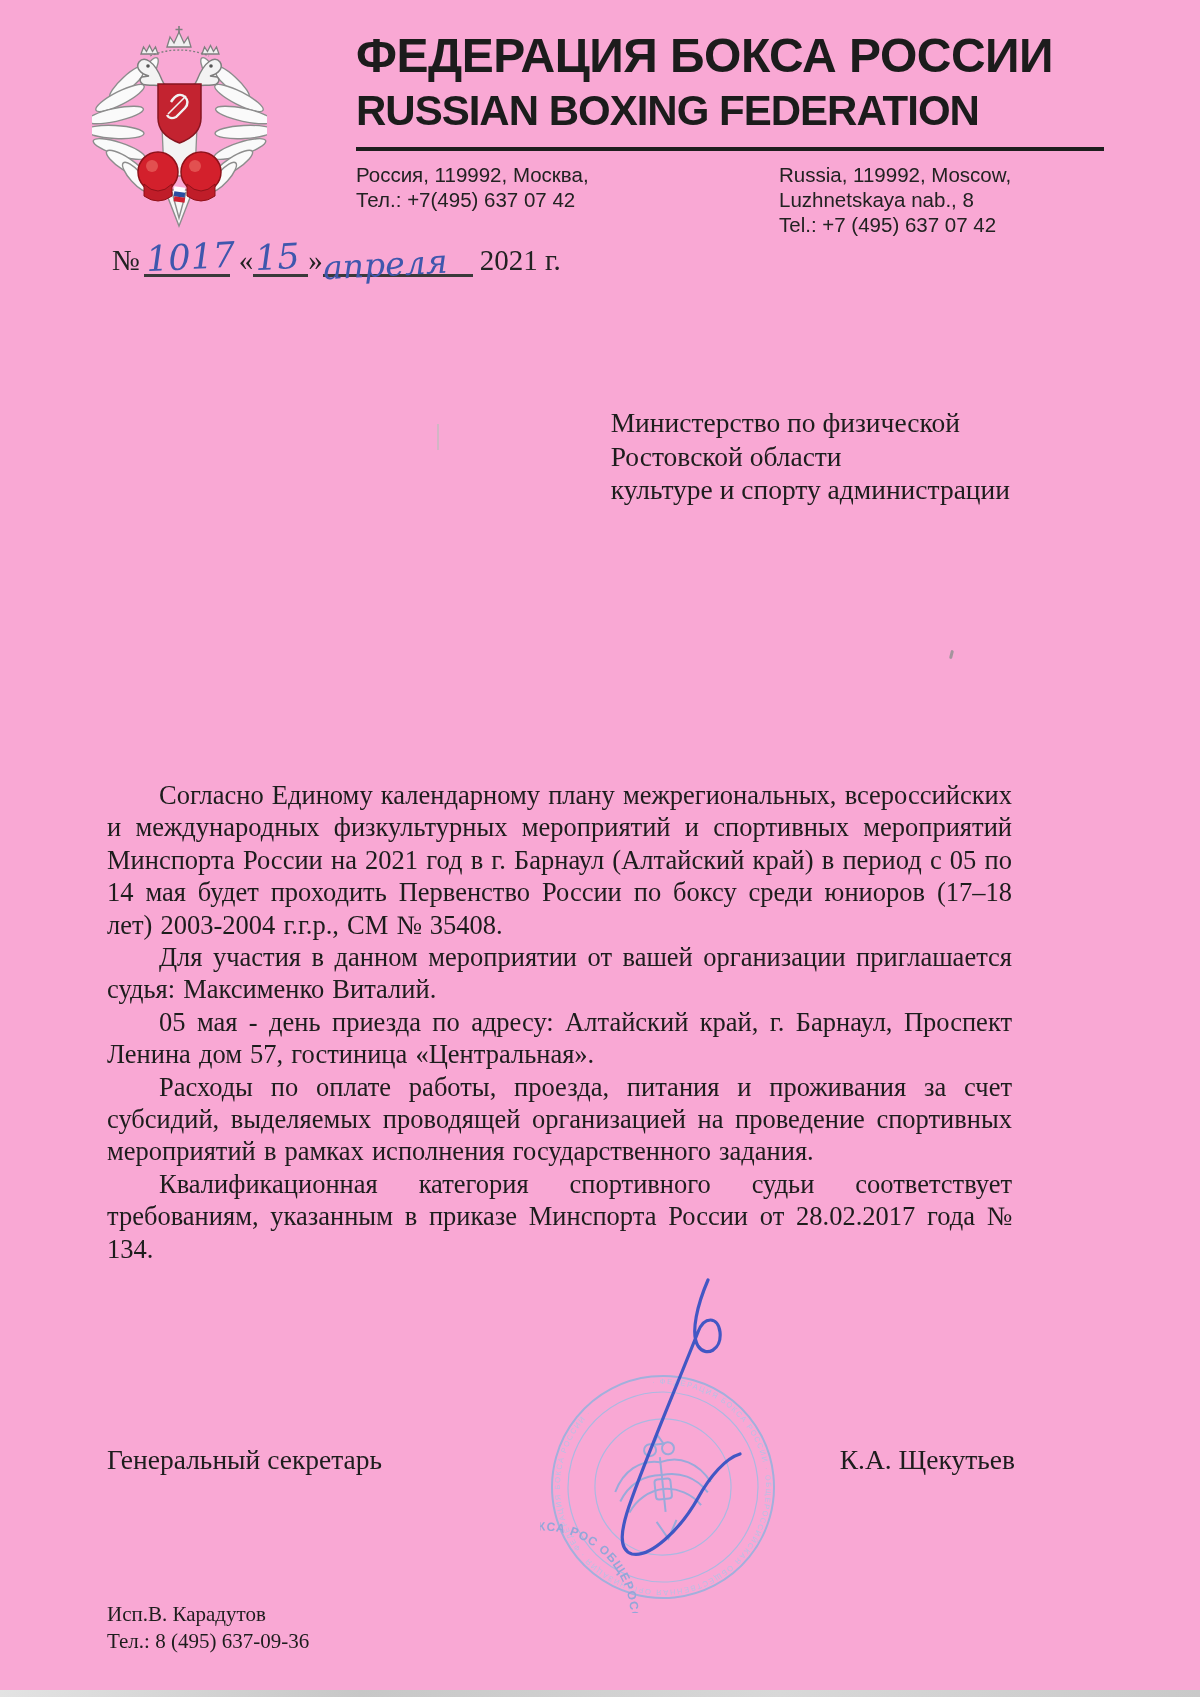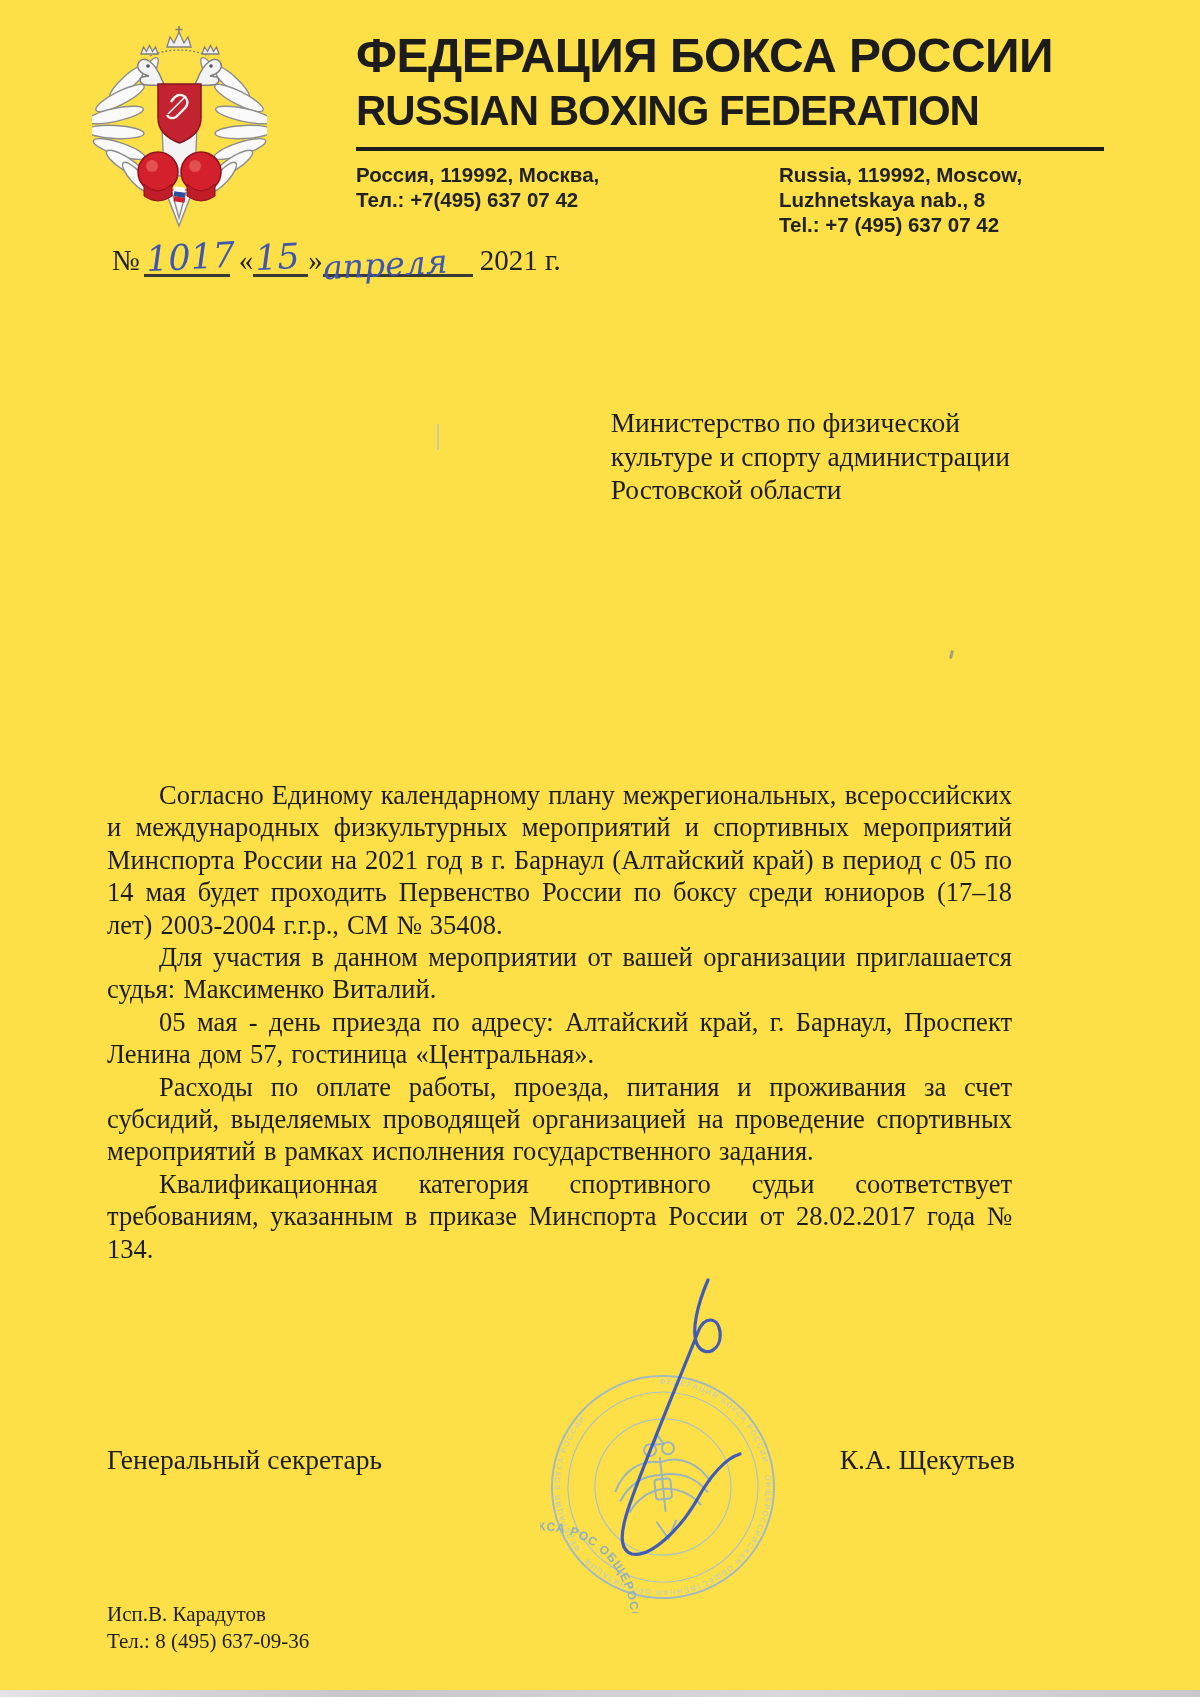--- a/index.html
+++ b/index.html
@@ -1,31 +1,31 @@
 <!DOCTYPE html>
 <html><head>
 <meta charset="utf-8">
 <style>
   html,body{margin:0;padding:0;background:#ffffff;}
   .page{
-    position:relative;width:1200px;height:1697px;background:#fde047;overflow:hidden;
+    position:relative;width:1200px;height:1697px;background:#f9a8d4;overflow:hidden;
     font-family:"Liberation Serif",serif;color:#1d1d1d;
   }
   
   .logo{position:absolute;left:92px;top:22px;width:175px;height:210px;}
   .head-right{position:absolute;left:356px;top:30px;width:750px;}
   .title-ru,.title-en{
     font-family:"Liberation Sans",sans-serif;font-weight:700;color:#1c1c1c;
     white-space:nowrap;letter-spacing:-0.5px;
   }
   .title-ru{font-size:48px;line-height:52px;}
   .title-en{font-size:42px;line-height:50px;margin-top:4px;letter-spacing:-1px;}
   .head-rule{width:748px;height:4px;background:#1e1e1e;margin-top:11px;}
   .addr-row{display:flex;margin-top:11px;font-family:"Liberation Sans",sans-serif;
-    font-weight:700;font-size:20.5px;line-height:25px;color:#222;}
+    font-weight:400;font-size:20.5px;line-height:25px;color:#222;}
   .addr-ru{width:423px;}
   
   .ref-line{position:absolute;left:112px;top:240px;font-size:29px;white-space:nowrap;color:#222;}
   .blank{display:inline-block;border-bottom:3px solid #3a3a3a;position:relative;
     height:34px;vertical-align:-7px;}
   .blank-number{width:86px;margin-left:4px;margin-right:9px;}
   .blank-day{width:55px;}
   .blank-month{width:150px;margin-right:7px;}
   .hw{position:absolute;left:2px;bottom:-3px;font-family:"DejaVu Serif",serif;
     font-style:italic;font-size:35px;color:#3f57ad;transform:rotate(-3deg);white-space:nowrap;}
@@ -134,22 +134,22 @@
       </div>
     </div>
   </div>
 
   <div class="ref-line">
     <span>№</span><span class="blank blank-number"><span class="hw">1017</span></span><span>«</span><span class="blank blank-day"><span class="hw">15</span></span><span>»</span><span class="blank blank-month"><span class="hw hw-month">апреля</span></span><span>2021 г.</span>
   </div>
 
   <div class="recipient">
     <div>Министерство по физической</div>
+    <div>Ростовской области</div>
     <div>культуре и спорту администрации</div>
-    <div>Ростовской области</div>
   </div>
 
   <div class="body-text">
     <p>Согласно Единому календарному плану межрегиональных, всероссийских и международных физкультурных мероприятий и спортивных мероприятий Минспорта России на 2021 год в г. Барнаул (Алтайский край) в период с 05 по 14 мая будет проходить Первенство России по боксу среди юниоров (17–18 лет) 2003-2004 г.г.р., СМ № 35408.</p>
     <p>Для участия в данном мероприятии от вашей организации приглашается судья: Максименко Виталий.</p>
     <p>05 мая - день приезда по адресу: Алтайский край, г. Барнаул, Проспект Ленина дом 57, гостиница «Центральная».</p>
     <p>Расходы по оплате работы, проезда, питания и проживания за счет субсидий, выделяемых проводящей организацией на проведение спортивных мероприятий в рамках исполнения государственного задания.</p>
     <p>Квалификационная категория спортивного судьи соответствует требованиям, указанным в приказе Минспорта России от 28.02.2017 года № 134.</p>
   </div>
 

